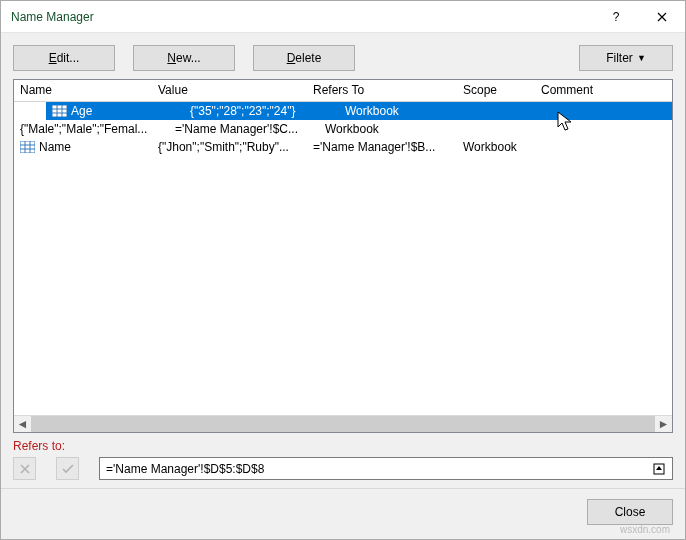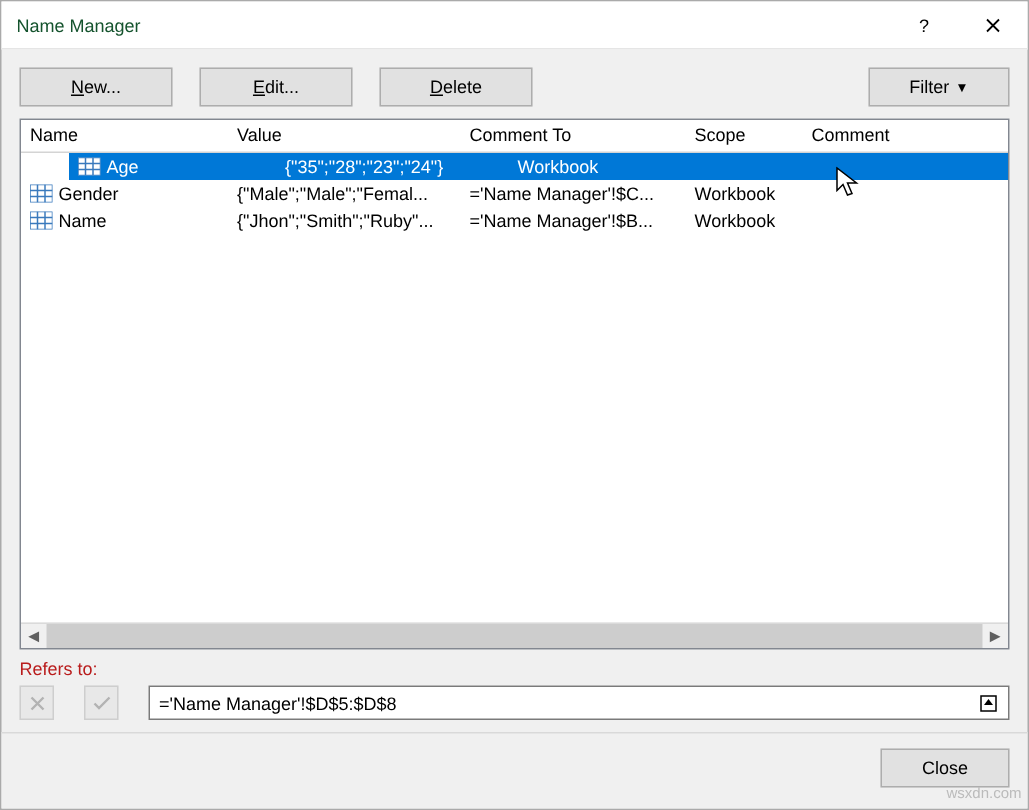--- a/index.html
+++ b/index.html
@@ -31,21 +31,21 @@
   .hscroll .thumb { position:absolute; left:0; top:0; height:100%; width:100%; background:#cdcdcd;}
   .refers-section { padding: 6px 12px 8px 12px; display: flex; flex-direction: column; gap: 4px; }
   .refers-label { color: #b91c1c; }
   .refers-row { display: flex; align-items: center; gap: 20px; }
   .iconbtn { width: 23px; height: 23px; border: 1px solid #adadad; background: #e1e1e1; display:flex; align-items:center; justify-content:center; }
   .iconbtn.disabled { opacity: 0.5; }
   .refers-input { flex:1; height:23px; border:1px solid #7a7a7a; background:#fff; padding: 2px 6px; display:flex; align-items:center; justify-content:space-between; }
   .refers-input .txt { flex:1; }
   .collapse-icon { width:15px; height:15px; display:flex; align-items:center; justify-content:center; }
   .footer { display:flex; justify-content:flex-end; padding: 10px 12px 14px 12px; border-top: 1px solid #d9d9d9; background:#f0f0f0;}
-  .watermark { position:absolute; bottom:4px; right:4px; font-size:10px; color:#bbb; }
+  .watermark { position:absolute; bottom:4px; right:15px; font-size:10px; color:#bbb; }
   .cursor { position:absolute; left:556px; top:110px; pointer-events:none; }
   .dropdown-caret { margin-left:4px; font-size:9px; }
 </style>
 </head>
 <body>
 
 <div class="dialog">
 
   <div class="titlebar">
     <span class="title">Name Manager</span>
@@ -54,69 +54,59 @@
     </div>
     <div class="tbtn">
       <svg width="10" height="10" viewBox="0 0 10 10">
           <path d="M1 1 L9 9 M9 1 L1 9" stroke="#000" stroke-width="1.2"></path>
         </svg>
     </div>
   </div>
 
   <div class="toolbar">
     <div class="btn">
-        <span><span class="u">N</span><span>ew...</span></span>
+        <span><span class="u">E</span>dit...</span>
       </div>
     <div class="btn">
-        <span><span class="u">E</span>dit...</span>
+        <span><span class="u">N</span><span>ew...</span></span>
       </div>
     <div class="btn">
         <span><span class="u">D</span>elete</span>
       </div>
     <div class="btn filter-btn">
       <span>Filter</span>
       <span class="dropdown-caret">▼</span>
     </div>
   </div>
 
   <div class="listwrap">
     <div class="listhead">
       <div class="col c-name">Name</div>
       <div class="col c-value">Value</div>
-      <div class="col c-refers">Comment To</div>
+      <div class="col c-refers">Refers To</div>
       <div class="col c-scope">Scope</div>
       <div class="col c-comment">Comment</div>
     </div>
     <div class="listbody" id="listbody">
         <div class="row selected">
     <div class="cell c-name">
       <span class="named-icon"><svg width="15" height="12" viewBox="0 0 15 12">
     <rect x="0" y="0" width="15" height="12" fill="#fff" stroke="#3a7abd"></rect>
     <line x1="0" y1="4" x2="15" y2="4" stroke="#3a7abd"></line>
     <line x1="0" y1="8" x2="15" y2="8" stroke="#3a7abd"></line>
     <line x1="5" y1="0" x2="5" y2="12" stroke="#3a7abd"></line>
     <line x1="10" y1="0" x2="10" y2="12" stroke="#3a7abd"></line>
   </svg></span>
       <span>Age</span>
     </div>
     <div class="cell c-value">{"35";"28";"23";"24"}</div>
     <div class="cell c-scope">Workbook</div>
     <div class="cell c-comment"></div>
   </div>
         <div class="row">
-    <div class="cell c-name">
-      <span class="named-icon"><svg width="15" height="12" viewBox="0 0 15 12">
-    <rect x="0" y="0" width="15" height="12" fill="#fff" stroke="#3a7abd"></rect>
-    <line x1="0" y1="4" x2="15" y2="4" stroke="#3a7abd"></line>
-    <line x1="0" y1="8" x2="15" y2="8" stroke="#3a7abd"></line>
-    <line x1="5" y1="0" x2="5" y2="12" stroke="#3a7abd"></line>
-    <line x1="10" y1="0" x2="10" y2="12" stroke="#3a7abd"></line>
-  </svg></span>
-      <span>Gender</span>
-    </div>
     <div class="cell c-value">{"Male";"Male";"Femal...</div>
     <div class="cell c-refers">='Name Manager'!$C...</div>
     <div class="cell c-scope">Workbook</div>
     <div class="cell c-comment"></div>
   </div>
         <div class="row">
     <div class="cell c-name">
       <span class="named-icon"><svg width="15" height="12" viewBox="0 0 15 12">
     <rect x="0" y="0" width="15" height="12" fill="#fff" stroke="#3a7abd"></rect>
     <line x1="0" y1="4" x2="15" y2="4" stroke="#3a7abd"></line>

